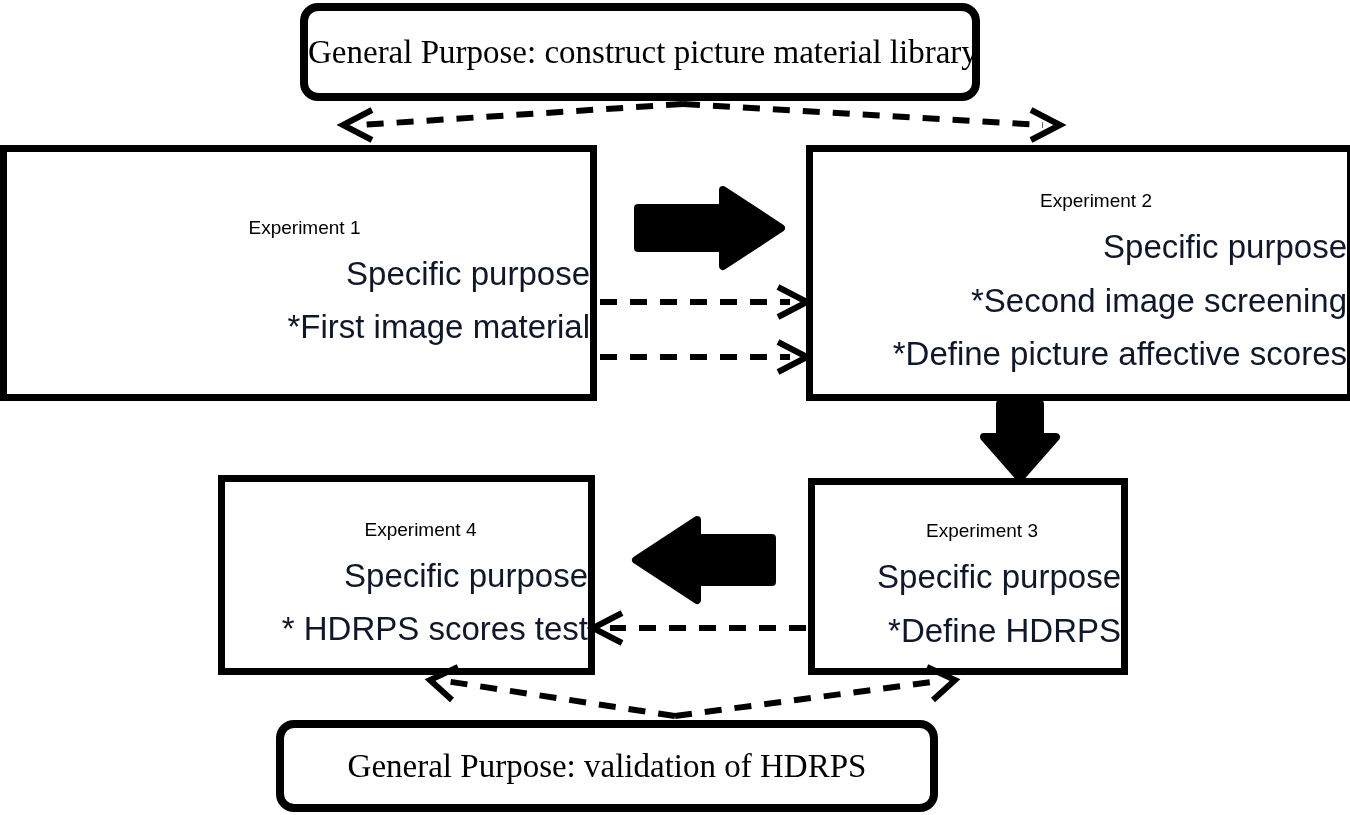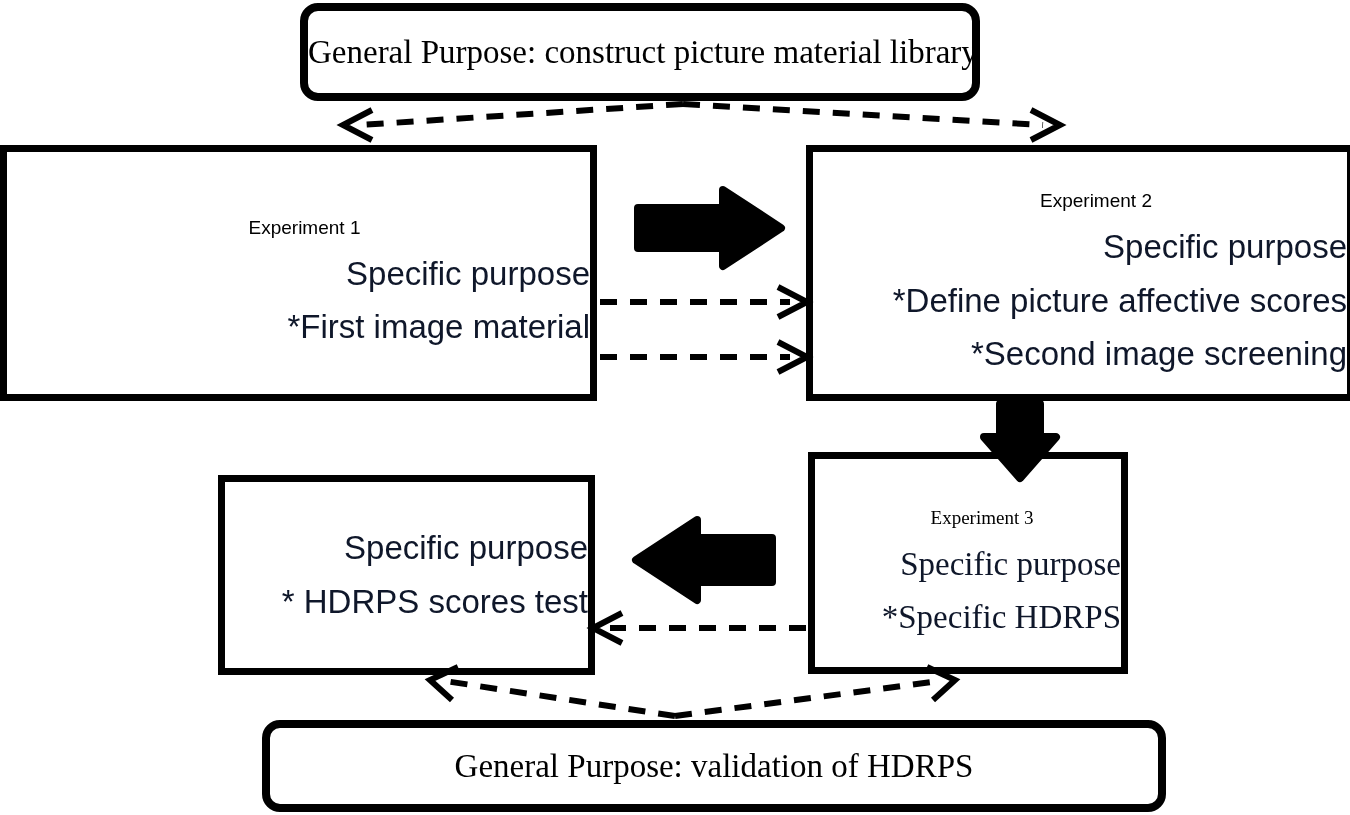--- a/index.html
+++ b/index.html
@@ -97,41 +97,42 @@
       <div class="exp-title">Experiment 1</div>
       <div class="exp-line">Specific purpose</div>
       <div class="exp-line">*First image material</div>
     </div>
   </div>
 
   <div class="box" style="left:806px; top:145px; width:548px; height:256px;">
     <div class="box-inner pad-l-md">
       <div class="exp-title">Experiment 2</div>
       <div class="exp-line">Specific purpose</div>
+      <div class="exp-line">*Second image screening</div>
       <div class="exp-line">*Define picture affective scores</div>
-      <div class="exp-line">*Second image screening</div>
     </div>
   </div>
 
   <div class="box" style="left:218px; top:475px; width:377px; height:200px;">
     <div class="box-inner pad-l-lg">
+      <div class="exp-title">Experiment 4</div>
       <div class="exp-line">Specific purpose</div>
       <div class="exp-line">* HDRPS scores test</div>
     </div>
   </div>
 
-  <div class="box" style="left:808px; top:452px; width:320px; height:222px;font-family:Liberation Serif, serif;">
+  <div class="box" style="left:808px; top:478px; width:320px; height:197px;">
     <div class="box-inner pad-l-lg">
       <div class="exp-title">Experiment 3</div>
       <div class="exp-line">Specific purpose</div>
-      <div class="exp-line">*Specific HDRPS</div>
+      <div class="exp-line">*Define HDRPS</div>
     </div>
   </div>
 
-  <div class="box rounded" style="left:262px; top:720px; width:904px; height:92px;">
+  <div class="box rounded" style="left:276px; top:720px; width:662px; height:92px;">
     <div class="gp-text">General Purpose: validation of HDRPS</div>
   </div>
 
   <svg id="arrows" viewBox="0 0 1350 815">
 
     <g>
       <line x1="683" y1="104" x2="360" y2="125" stroke="#000" stroke-width="6" stroke-dasharray="17,13"></line>
       <polyline points="372,110 343,125 372,140" fill="none" stroke="#000" stroke-width="6" stroke-linejoin="miter" stroke-linecap="butt"></polyline>
     </g>
 

